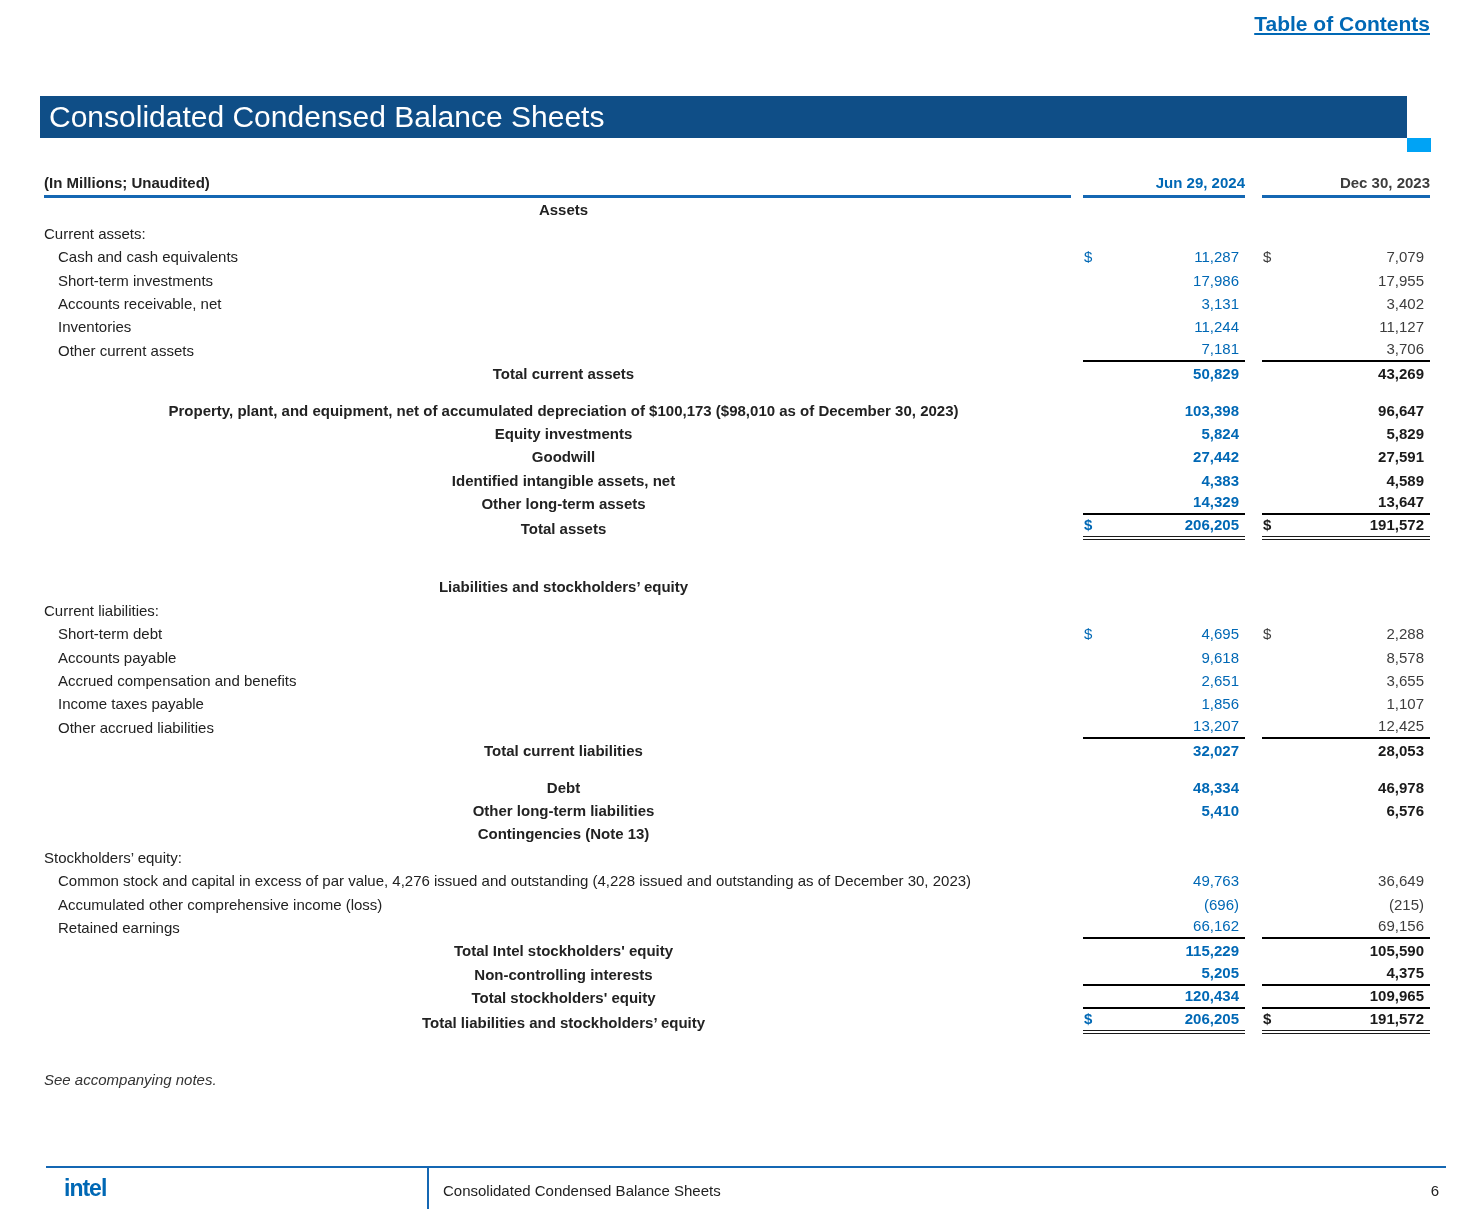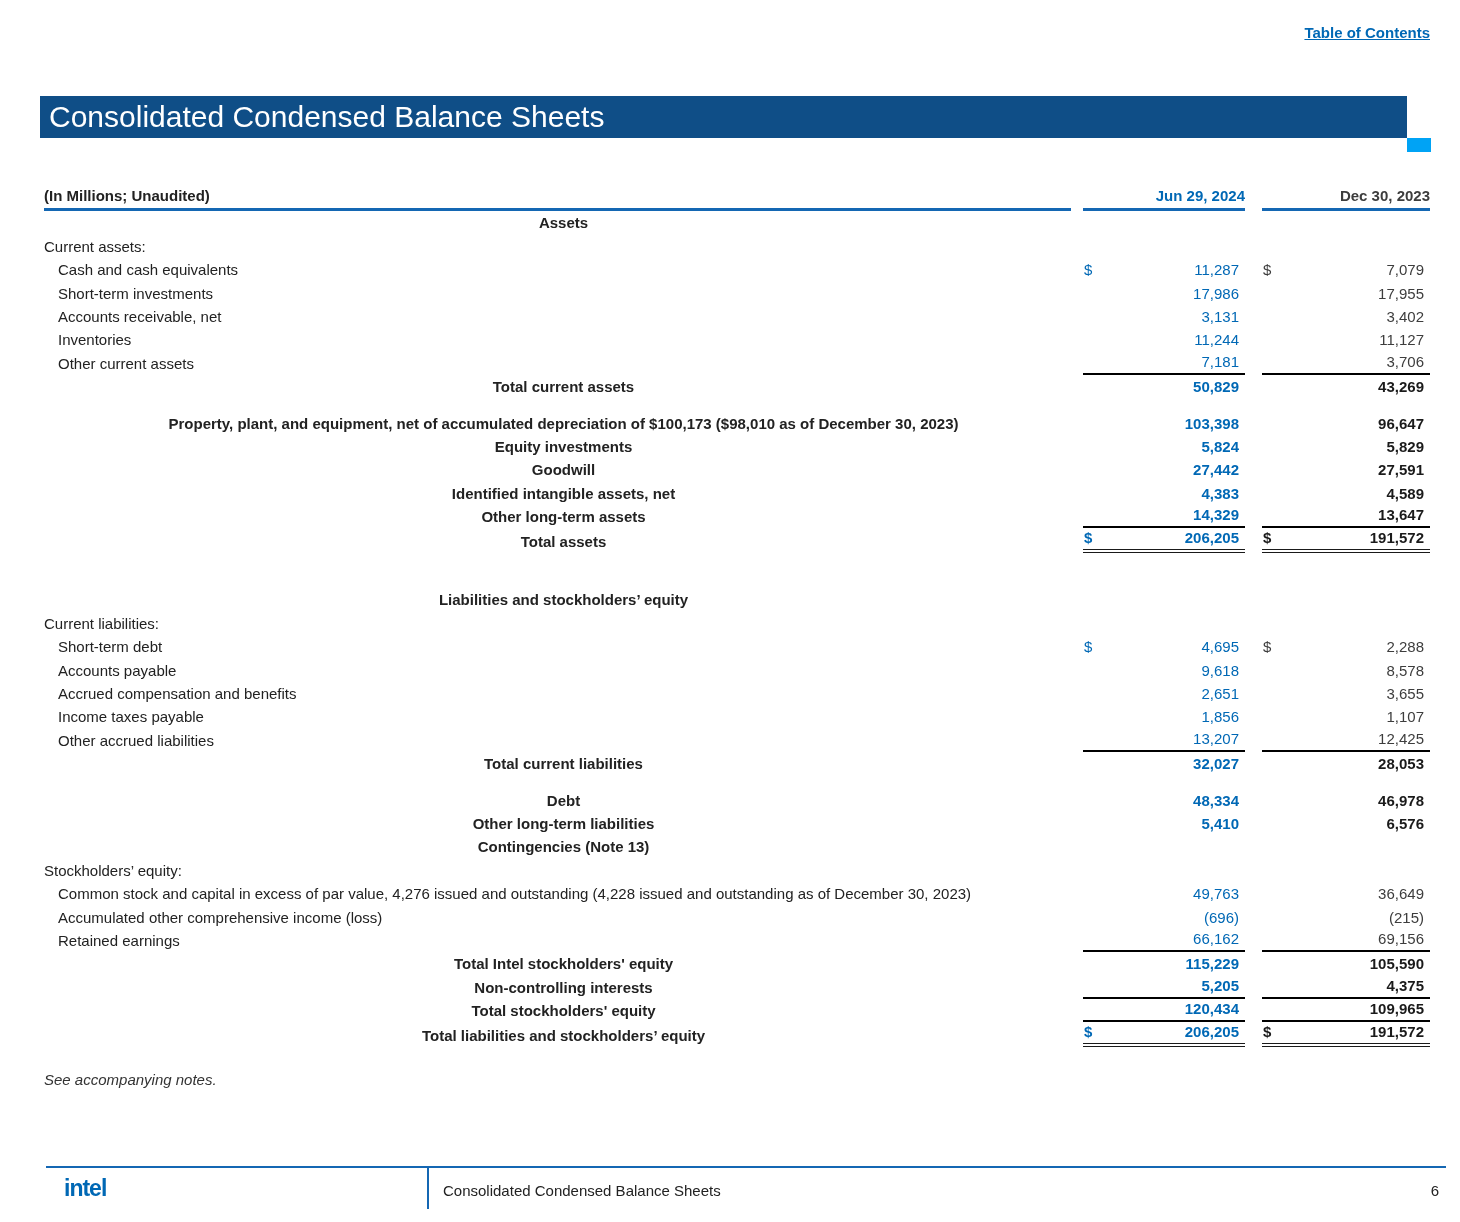--- a/index.html
+++ b/index.html
@@ -3,34 +3,34 @@
 <meta charset="utf-8">
 <style>
   * { margin:0; padding:0; box-sizing:border-box; }
   body {
     width:1460px; height:1222px; position:relative; overflow:hidden;
     background:#ffffff; color:#222;
     font-family:"Liberation Sans", sans-serif;
   }
   .toc-link {
     position:absolute; top:12px; right:30px;
-    font-size:15px; font-weight:bold; color:#0068B5;
-    text-decoration:underline; cursor:pointer;margin-top:12px;
+    font-size:21px; font-weight:bold; color:#0068B5;
+    text-decoration:underline; cursor:pointer;
   }
   .titlebar {
     position:absolute; left:40px; top:96px; width:1367px; height:42px;
     background:#0F4E87; color:#ffffff;
     font-size:30px; line-height:41px; padding-left:9px;
     white-space:nowrap;
   }
   .accent-square {
     position:absolute; left:1407px; top:138px; width:24px; height:14px;
     background:#00A3F5;
   }
-  .sheet { position:absolute; left:44px; top:183px; width:1386px; font-size:15px; }
+  .sheet { position:absolute; left:44px; top:170px; width:1386px; font-size:15px; }
   .hrow { display:flex; align-items:flex-end; height:28px; }
   .hrow .hlabel {
     flex:1; font-weight:bold; margin-right:12px;
     border-bottom:3px solid #1467B3; padding-bottom:4px;
   }
   .hrow .cell {
     font-weight:bold; justify-content:flex-end;
     border-bottom:3px solid #1467B3; padding-bottom:4px;
   }
   .cell { width:162px; display:flex; justify-content:space-between; }

